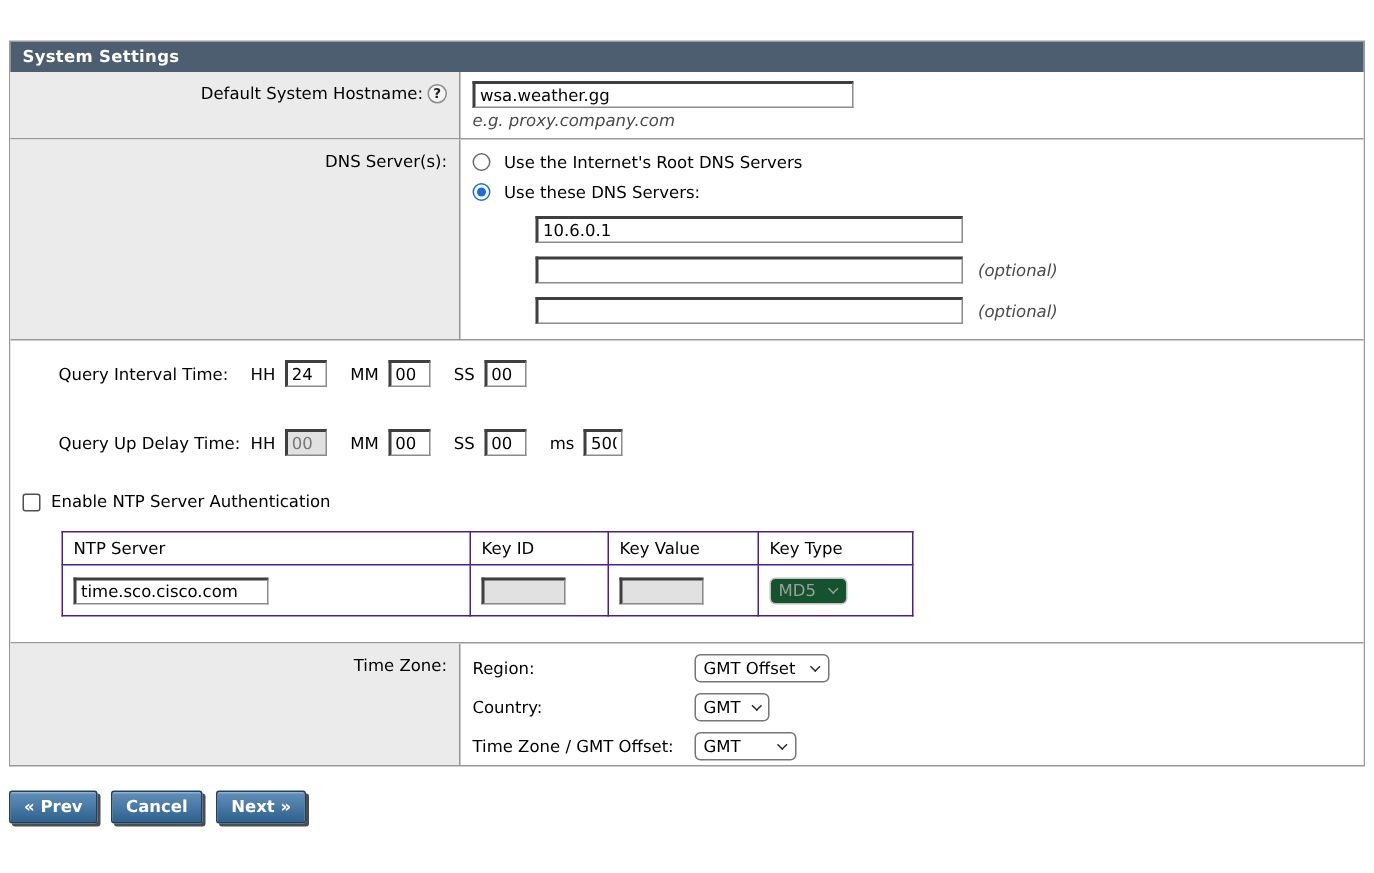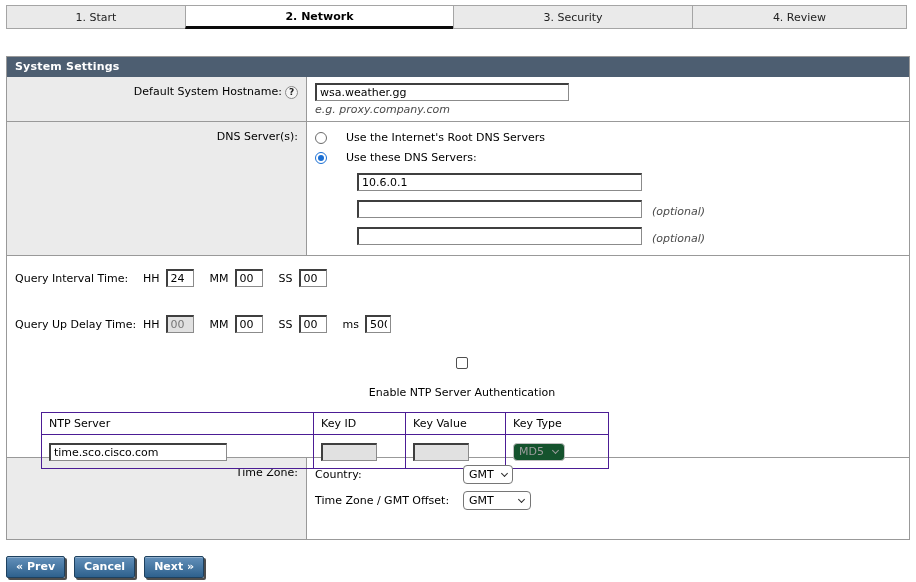--- a/index.html
+++ b/index.html
@@ -39,48 +39,48 @@
     border:1px solid #8b8b8b;border-top:2px solid #3f3f3f;border-left:2px solid #3f3f3f;outline:none;}
   input[type=text]:disabled, input.disabled{background:#e1e1e1;color:#777;}
   .hint{font-style:italic;color:#4a4a4a;margin-top:2px;}
   .optional{font-style:italic;color:#4a4a4a;margin-left:10px;}
 
   .help-icon{display:inline-flex;align-items:center;justify-content:center;width:13px;height:13px;
     border:1px solid #8a8a8a;border-radius:50%;font-size:9px;font-weight:bold;color:#222;
     background:#f5f5f5;vertical-align:middle;margin-left:3px;cursor:pointer;}
 
   
-  .radio-line{display:flex;align-items:center;gap:19px;}
+  .radio-line{display:flex;gap:9px;}
   .radio{width:12px;height:12px;border-radius:50%;border:1px solid #6b6b6b;background:#fff;
          flex:none;position:relative;cursor:pointer;}
   .radio.selected{border-color:var(--radio-selected);}
   .radio.selected::after{content:"";position:absolute;left:2px;top:2px;width:6px;height:6px;
          border-radius:50%;background:var(--radio-selected);}
   .checkbox{width:12px;height:12px;border:1.5px solid #4f4f4f;border-radius:2px;background:#fff;
          flex:none;cursor:pointer;}
 
   
   .dns-opt1{margin-top:9px;} .dns-opt2{margin-top:7px;}
-  .dns-input-line{margin:9px 0 0 42px;display:flex;align-items:flex-end;}
+  .dns-input-line{margin:9px 0 0 42px;display:flex;align-items:center;}
   .dns-input{width:285px;}
 
   
   .time-line{display:flex;align-items:center;margin-top:13px;}
-  .time-label{width:128px;}
+  .time-label{width:128px;margin-left:24px;}
   .unit{margin:0 6px 0 0;}
   .t-in{width:28px;margin-right:16px;}
   .t-in-ms{width:26px;margin-right:0;}
-  .auth-line{display:flex;align-items:center;gap:17px;margin-top:24px;flex-direction:column;}
+  .auth-line{display:flex;align-items:center;gap:7px;margin-top:24px;}
   .ntp-table{border-collapse:collapse;margin:13px 0 0 26px;table-layout:fixed;}
   .ntp-table th,.ntp-table td{border:1px solid #4c1d95;text-align:left;font-weight:normal;
     padding:4px 7px;font-size:11px;}
   .ntp-table th{height:22px;}
   .ntp-table td{height:34px;}
   .col-server{width:272px;} .col-keyid{width:92px;} .col-keyval{width:100px;} .col-keytype{width:103px;}
-  .server-input{width:178px;}
+  .server-input{width:130px;}
   .key-input{width:56px;background:#e1e1e1;}
 
   
   .select{display:inline-flex;align-items:center;justify-content:space-between;height:19px;
     border:1px solid #767676;border-radius:4px;background:#fff;padding:0 5px;cursor:pointer;}
   .chev{width:5px;height:5px;border-right:1.6px solid #2b2b2b;border-bottom:1.6px solid #2b2b2b;
     transform:rotate(45deg);margin:-2px 1px 0 8px;flex:none;}
   .select.disabled{background:#14532d;border-color:#c0c0c0;color:#9d9d9d;cursor:default;}
   .select.disabled .chev{border-color:#9d9d9d;}
   .sel-keytype{width:52px;height:18px;}
@@ -96,26 +96,20 @@
     font-size:11px;font-family:inherit;border:1px solid #1e415f;border-radius:2px;padding:3px 9px 4px 9px;
     box-shadow:inset 0 1px 0 rgba(255,255,255,.3), 2px 2px 0 #4d4d4d;cursor:pointer;}
   .btn + .btn{margin-left:9px;}
   .btn-next{margin-left:auto;}
 </style>
 </head>
 <body>
 
 <div class="page">
 
-  <div class="tabs">
-    <div class="tab tab-start">1. Start</div>
-    <div class="tab tab-network active">2. Network</div>
-    <div class="tab tab-security">3. Security</div>
-    <div class="tab tab-review">4. Review</div>
-  </div>
 
   <div class="panel">
     <div class="panel-header">System Settings</div>
 
     <div class="row row-hostname">
       <div class="label-cell">
         <span>Default System Hostname:</span><span class="help-icon">?</span>
       </div>
       <div class="value-cell">
         <input type="text" style="width: 254px; margin-top: 6px;" value="wsa.weather.gg">
@@ -218,20 +212,27 @@
 
       </div>
     </div>
 
     <div class="row row-tz">
       <div class="label-cell">
         <span>Time Zone:</span>
       </div>
       <div class="value-cell">
         <div class="tz-line">
+          <span class="tz-label">Region:</span>
+          <span class="select sel-region">
+            <span>GMT Offset</span>
+            <span class="chev"></span>
+          </span>
+        </div>
+        <div class="tz-line">
           <span class="tz-label">Country:</span>
           <span class="select sel-country">
             <span>GMT</span>
             <span class="chev"></span>
           </span>
         </div>
         <div class="tz-line">
           <span class="tz-label">Time Zone / GMT Offset:</span>
           <span class="select sel-offset">
             <span>GMT</span>

